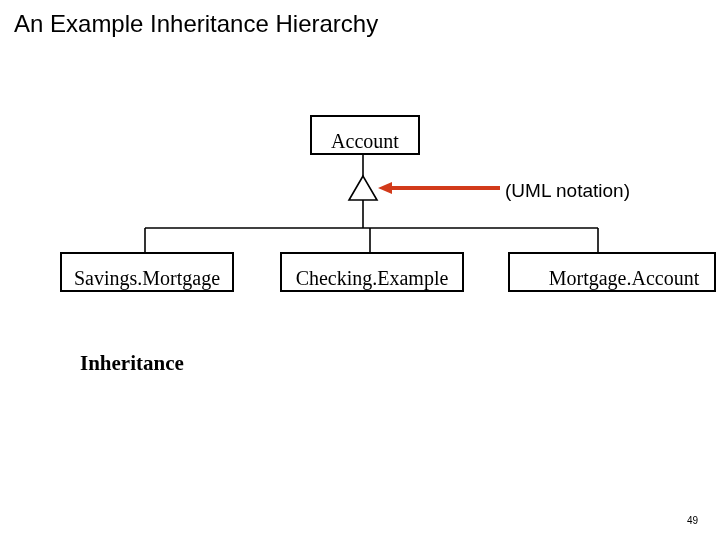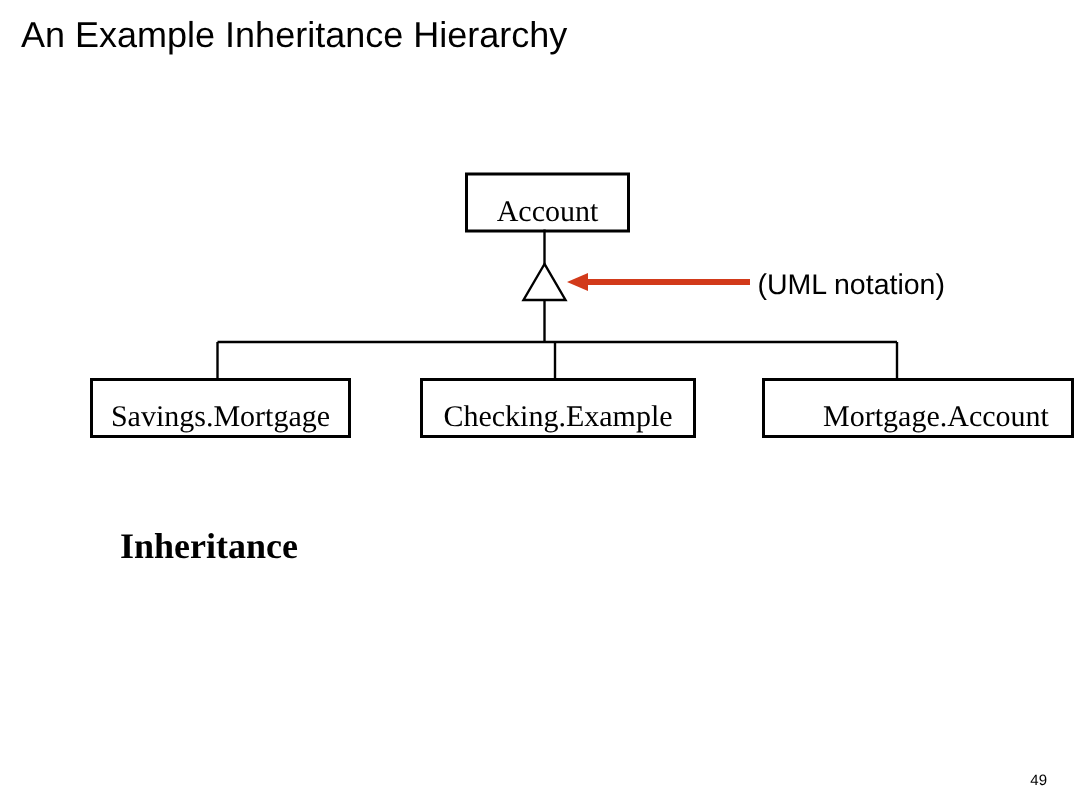--- a/index.html
+++ b/index.html
@@ -34,21 +34,21 @@
     position: absolute;
     font-size: 19px;
     font-family: Arial, Helvetica, sans-serif;
   }
   .body-block {
     position: absolute;
     left: 80px;
     top: 350px;
     width: 560px;
     font-family: "Times New Roman", Times, serif;
-    font-size: 24px;
+    font-size: 21px;
     line-height: 1.25;
   }
   .body-block .term {
     font-weight: bold;
   }
   .body-block .def {
     margin-left: 18px;
   }
   .body-block .def .italic {
     font-style: italic;

